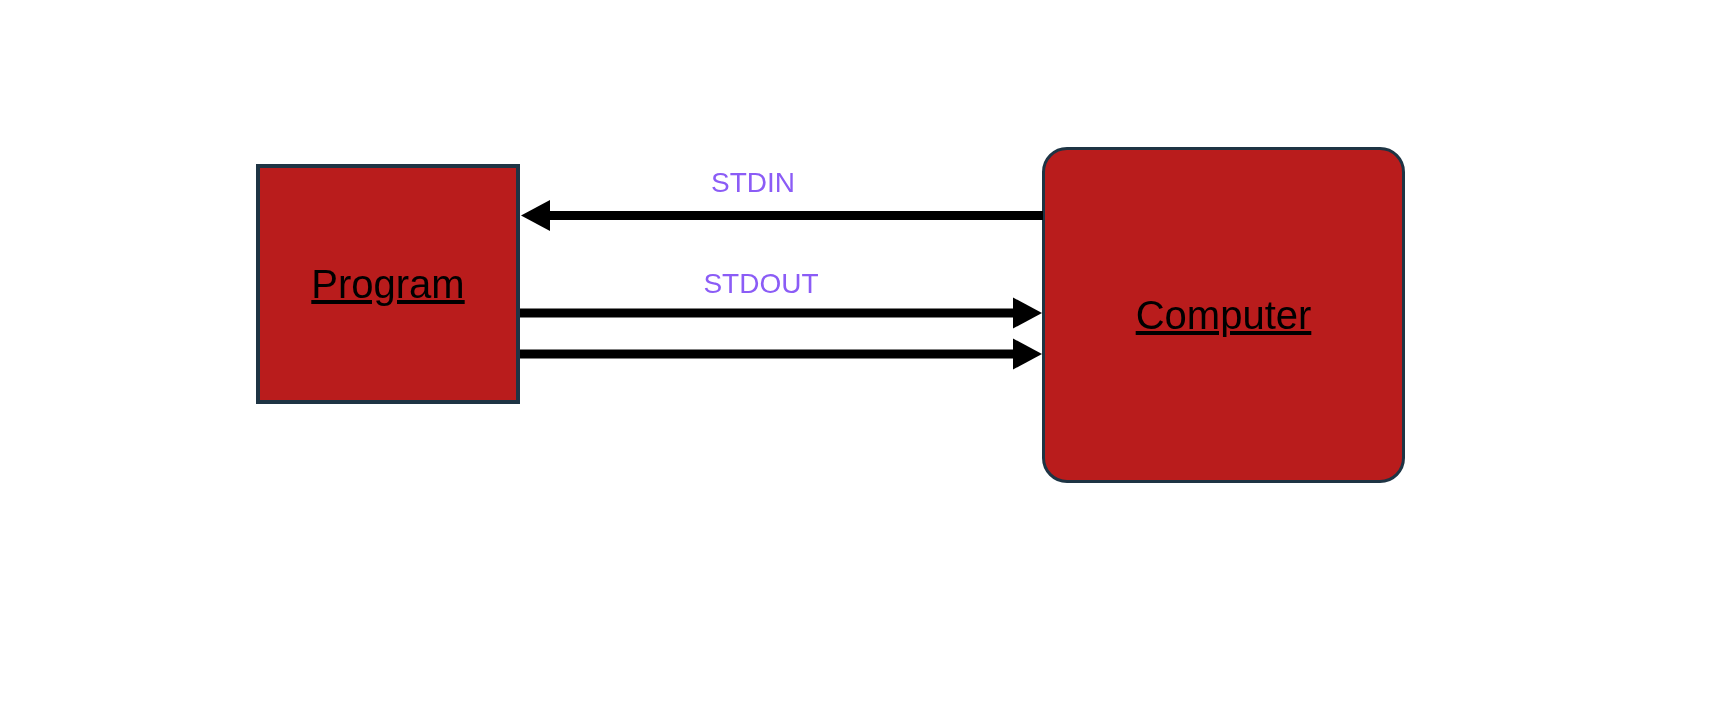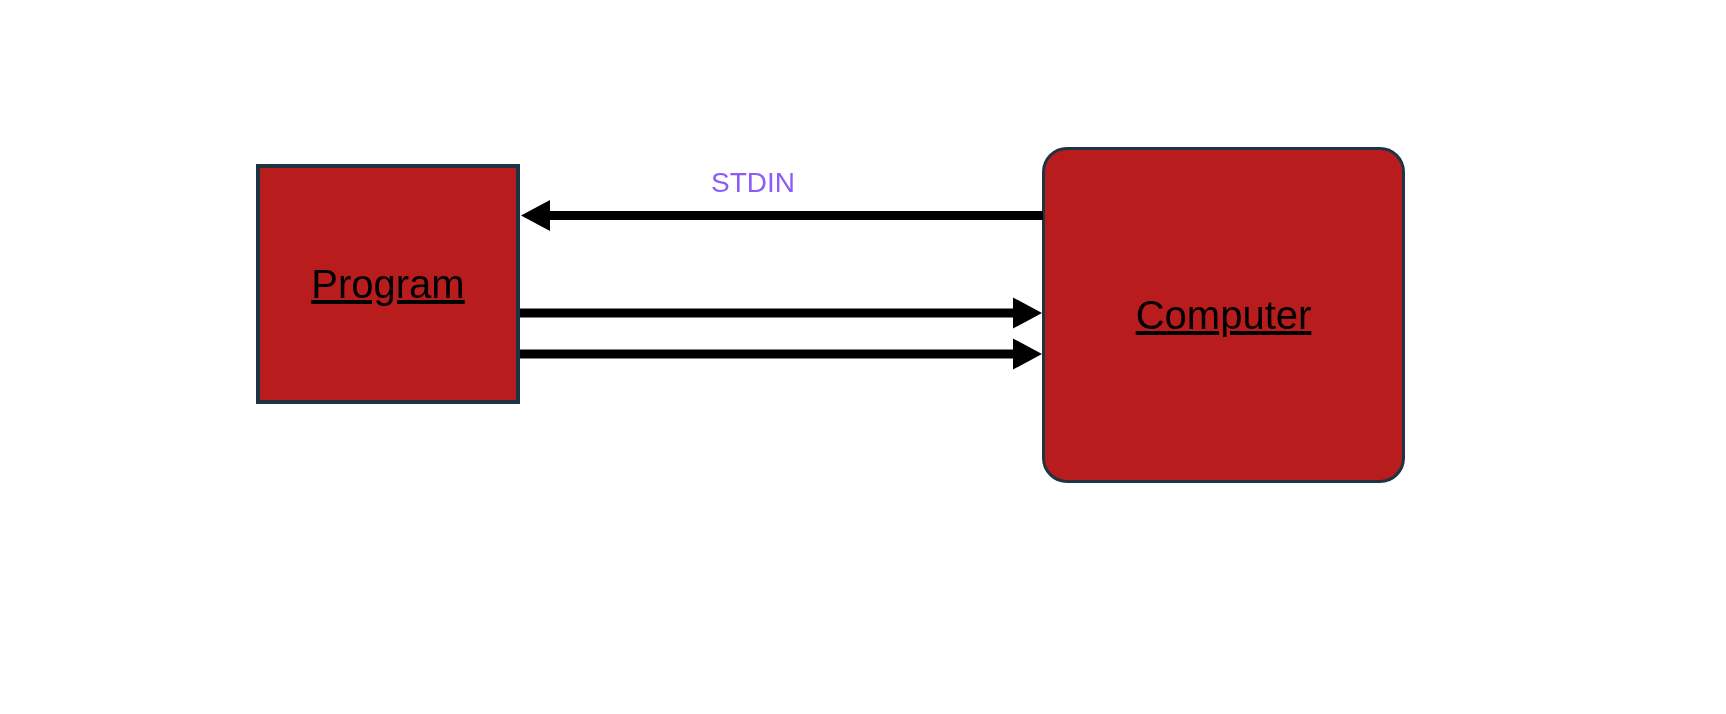--- a/index.html
+++ b/index.html
@@ -95,16 +95,17 @@
       <polygon points="1042,313 1013,297.5 1013,328.5"></polygon>
     </g>
     <g fill="#000000" stroke="none">
       <rect x="520" y="349.5" width="498" height="9"></rect>
       <polygon points="1042,354 1013,338.5 1013,369.5"></polygon>
     </g>
   </svg>
 
   <div class="stream-label label-stdin">STDIN</div>
 
+  <div class="stream-label label-stdout">STDOUT</div>
 
 
 
 </div>
 
 </body></html>

